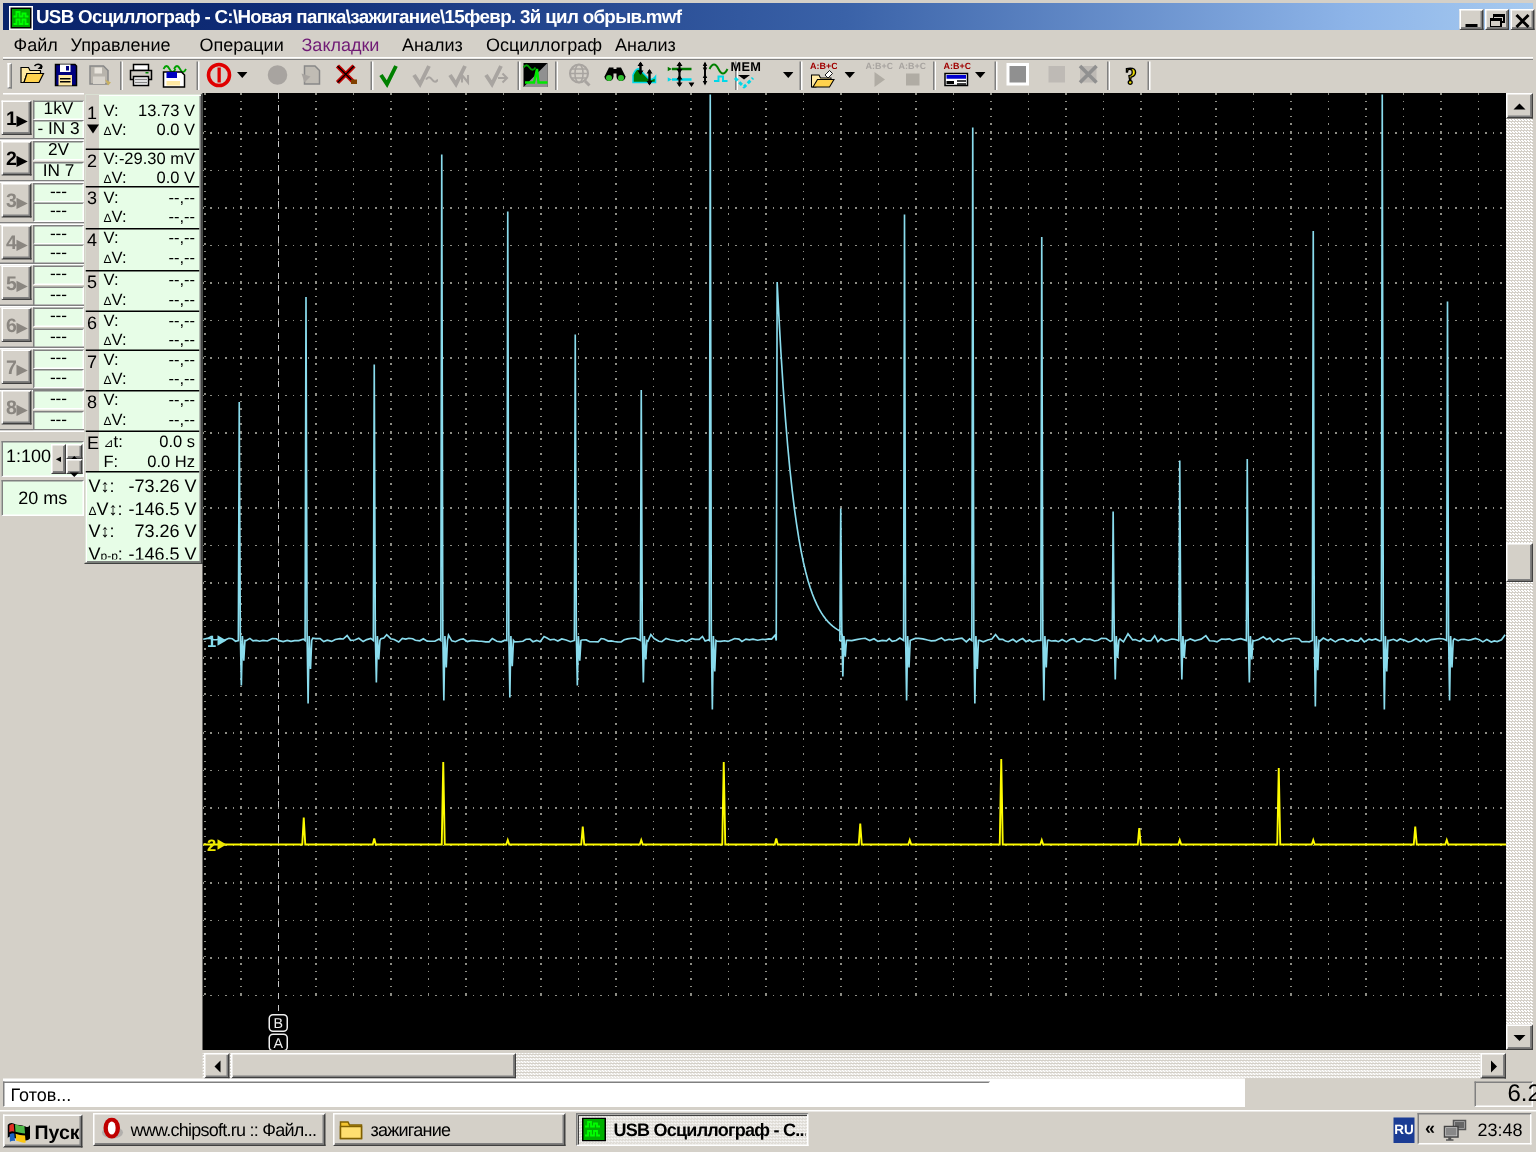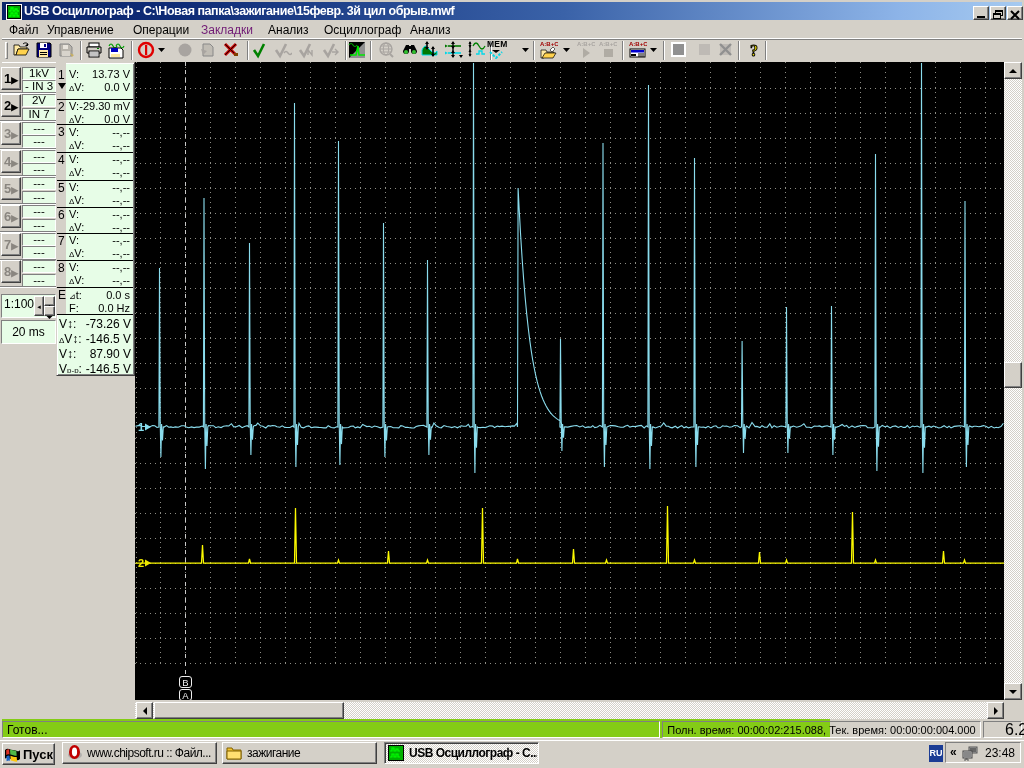--- a/index.html
+++ b/index.html
@@ -321,21 +321,21 @@
       <div class="abs mv" style="left:0;top:211.2px;width:73px;text-align:right">--,--</div>
       <div class="abs mv" style="left:12px;top:225.5px"><span style="font-size:8px">⊿</span>t:</div>
       <div class="abs mv" style="left:0;top:225.5px;width:73px;text-align:right">0.0 s</div>
       <div class="abs mv" style="left:12px;top:238.5px">F:</div>
       <div class="abs mv" style="left:0;top:238.5px;width:73px;text-align:right">0.0 Hz</div>
       <div class="abs mv" style="left:2px;top:253.5px;font-size:12px">V↕:</div>
       <div class="abs mv" style="left:0;top:253.5px;width:74px;text-align:right;font-size:12px">-73.26 V</div>
       <div class="abs mv" style="left:2px;top:268.6px;font-size:12px"><span style="font-size:8px">Δ</span>V↕:</div>
       <div class="abs mv" style="left:0;top:268.6px;width:74px;text-align:right;font-size:12px">-146.5 V</div>
       <div class="abs mv" style="left:2px;top:283.7px;font-size:12px">V↕:</div>
-      <div class="abs mv" style="left:0;top:283.7px;width:74px;text-align:right;font-size:12px">87.90 V</div>
+      <div class="abs mv" style="left:0;top:283.7px;width:74px;text-align:right;font-size:12px">73.26 V</div>
       <div class="abs mv" style="left:2px;top:298.8px;font-size:12px">V<span style="font-size:8px">p-p</span>:</div>
       <div class="abs mv" style="left:0;top:298.8px;width:74px;text-align:right;font-size:12px">-146.5 V</div>
     </div>
   </div>
 <div class="abs" style="left:135px;top:62px;width:869px;height:638px;background:#000">
 <svg width="869" height="638" style="position:absolute;left:0;top:0" shape-rendering="crispEdges">
 <g stroke="#8c8c84" stroke-width="1" stroke-dasharray="1 4">
         <line x1="1.5" y1="0" x2="1.5" y2="601"></line>
         <line x1="25.5" y1="0" x2="25.5" y2="601"></line>
         <line x1="50.5" y1="0" x2="50.5" y2="601"></line>
@@ -433,23 +433,22 @@
       </svg>
     </div>
 <div class="abs btn" style="left:19px;top:0;width:190px;height:17px"></div>
 <div class="abs btn" style="left:852px;top:0;width:17px;height:17px">
       <svg width="14" height="14" viewBox="0 0 14 14" style="position:absolute;left:1px;top:1px">
         <path d="M5 3l4 4-4 4z" fill="#000"></path>
       </svg>
     </div>
 </div>
 <div class="abs" style="left:1004px;top:702px;width:18px;height:17px;background:#d4d0c8"></div>
-<div class="abs" style="left:2px;top:719px;width:828px;height:19px;background:#84cc16">
+<div class="abs" style="left:2px;top:719px;width:828px;height:19px;background:#ffffff">
 <div class="abs sunken" style="left:0px;top:2px;width:658px;height:17px;font-size:12px;color:#000;padding-left:4px;line-height:16px">Готов...</div>
-<div class="abs sunken" style="left:660px;top:2px;width:319px;height:17px;font-size:11px;color:#000;text-align:center;line-height:16px;white-space:pre">Полн. время: 00:00:02:215.088, Тек. время: 00:00:00:004.000</div>
 <div class="abs sunken" style="left:981px;top:2px;width:39px;height:17px;font-size:16px;color:#000;padding-left:21px;line-height:16px">6.21</div>
 </div>
 <div class="abs" style="left:0;top:740px;width:1024px;height:28px;background:#d4d0c8;border-top:1px solid #ffffff">
 <div class="abs btn" style="left:2px;top:2px;width:53px;height:22px">
 <div class="abs" style="left:2px;top:2px"><svg width="16" height="16" viewBox="0 0 16 16">
           <path d="M0 4q2-2 4-1t4 1 4 1 3-1v9q-2 2-4 1t-4-1-4-1-3 1z" fill="#000"></path>
           <g transform="translate(1.2,2.6) scale(0.84)">
             <path d="M0 2q2-1.5 3.5-1l.5 6q-2-.8-4 .5z" fill="#e03024"></path>
             <path d="M4.5 1q2 .6 3.5 1t4 .5l.5 6q-2 0-4-.6T4.9 7z" fill="#50b848"></path>
             <path d="M.3 9q2-1.2 3.7-.6l.5 6q-2-.6-4 .6z" fill="#1b63c4"></path>

